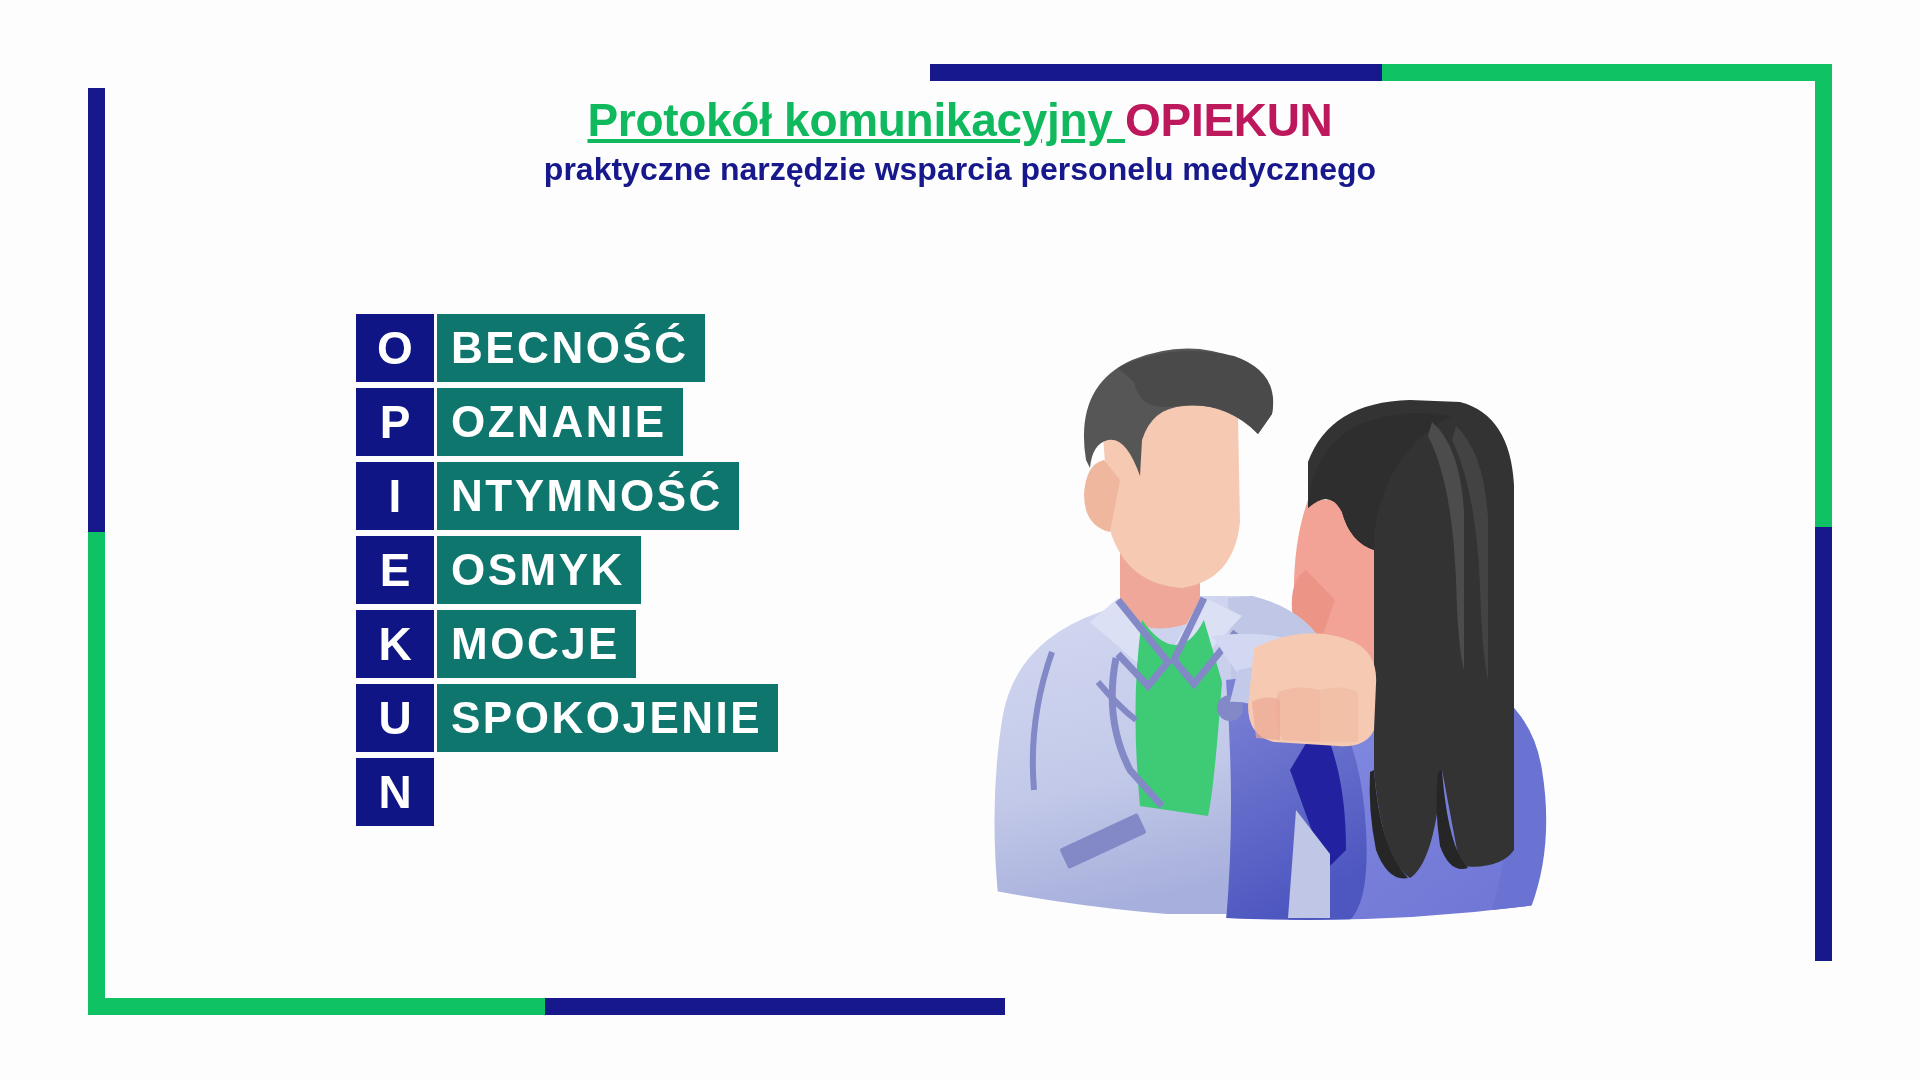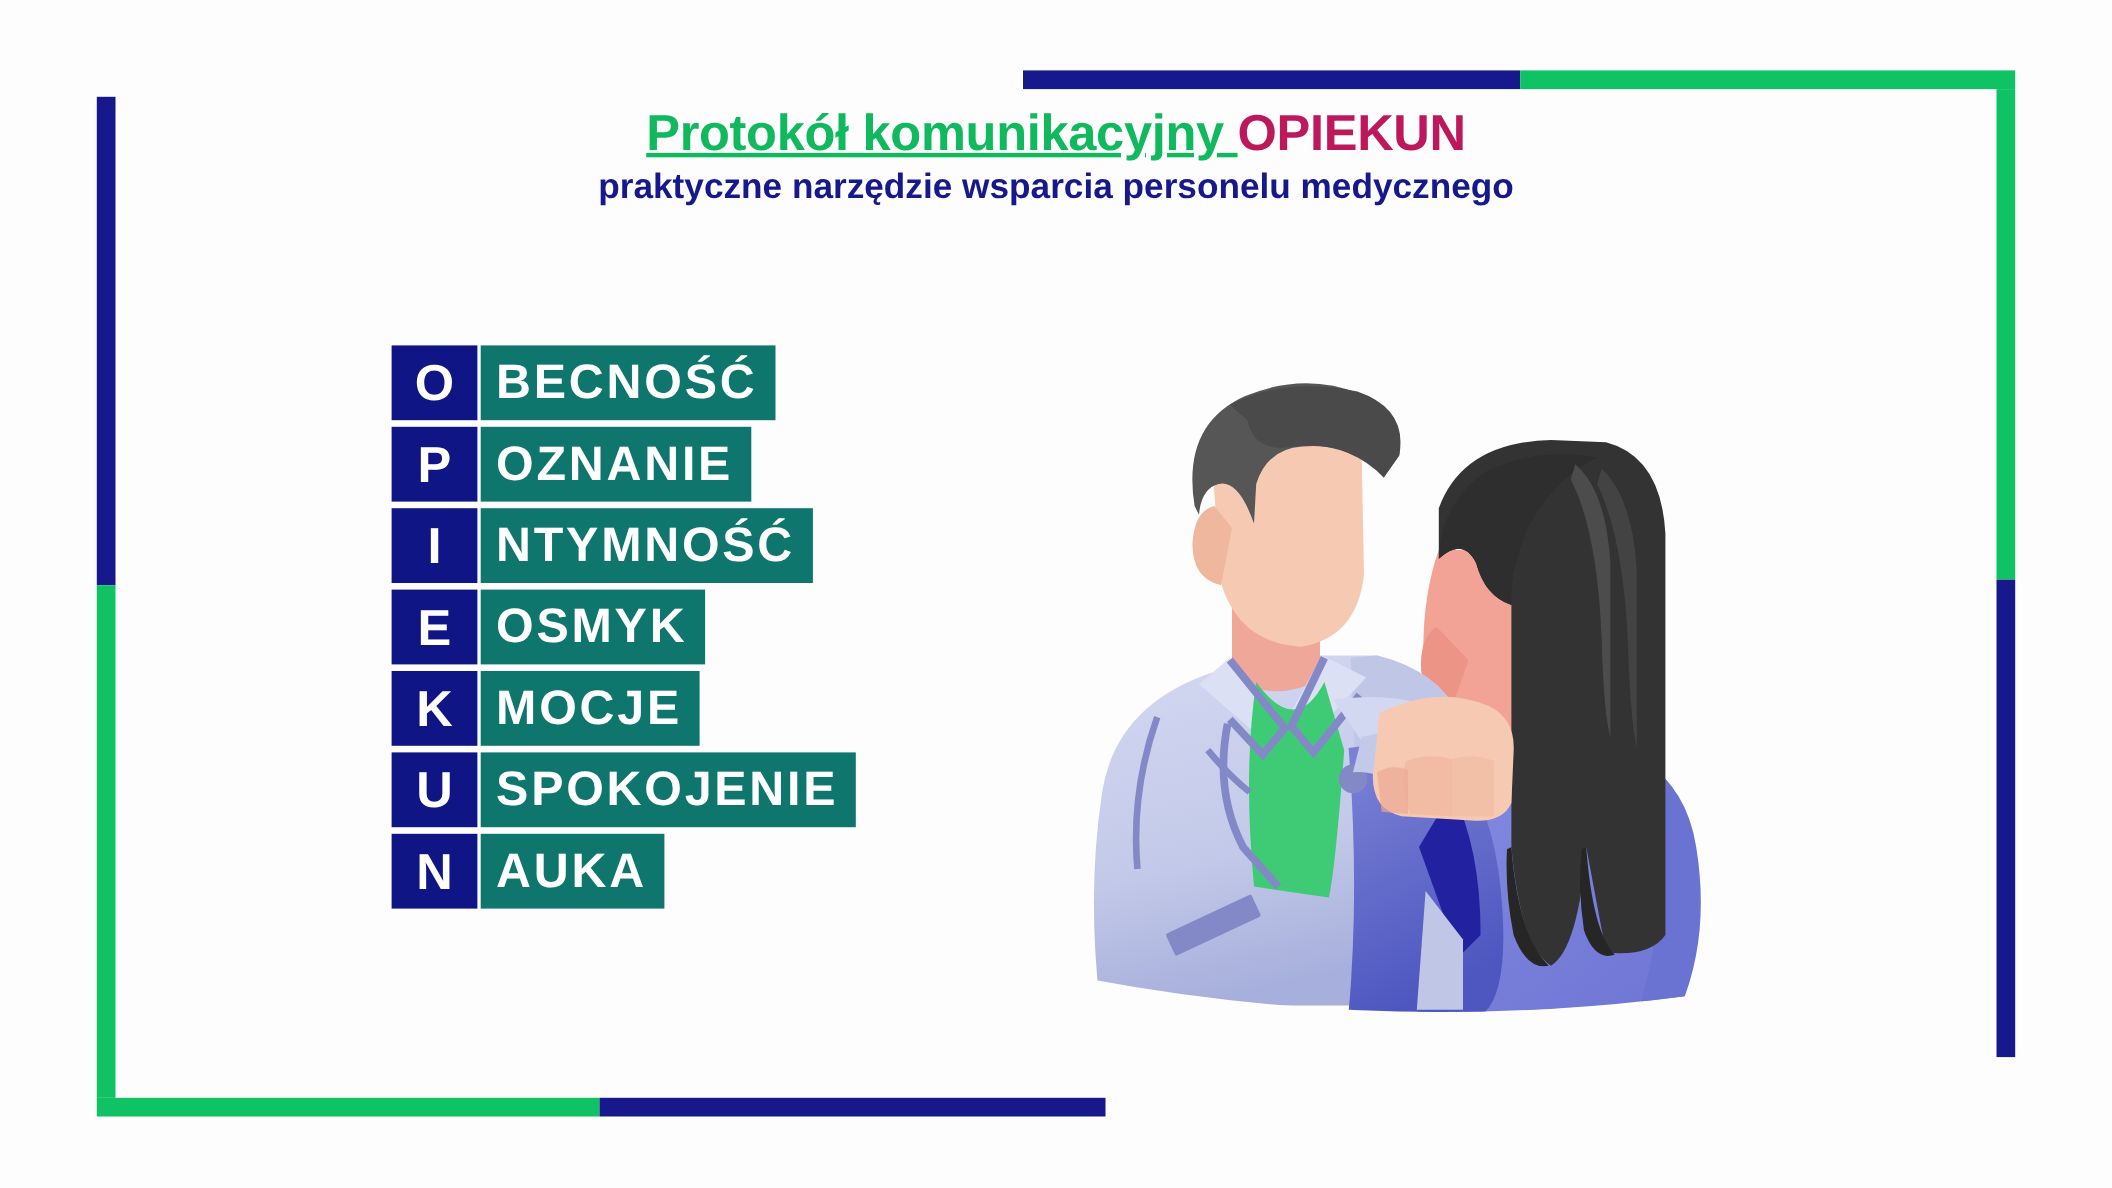--- a/index.html
+++ b/index.html
@@ -158,21 +158,20 @@
     <div class="acro-row">
       <div class="acro-letter">K</div>
       <div class="acro-word">MOCJE</div>
     </div>
     <div class="acro-row">
       <div class="acro-letter">U</div>
       <div class="acro-word">SPOKOJENIE</div>
     </div>
     <div class="acro-row">
       <div class="acro-letter">N</div>
-      <div class="acro-word">AUKA</div>
     </div>
   </div>
 
   <div class="illustration">
     <svg width="640" height="700" viewBox="0 0 640 700" xmlns="http://www.w3.org/2000/svg">
       <defs>
         <linearGradient id="coatGrad" x1="0" y1="0" x2="0.25" y2="1">
           <stop offset="0%" stop-color="#D3D8F1"></stop>
           <stop offset="60%" stop-color="#C3CAE9"></stop>
           <stop offset="100%" stop-color="#A7AFDC"></stop>

